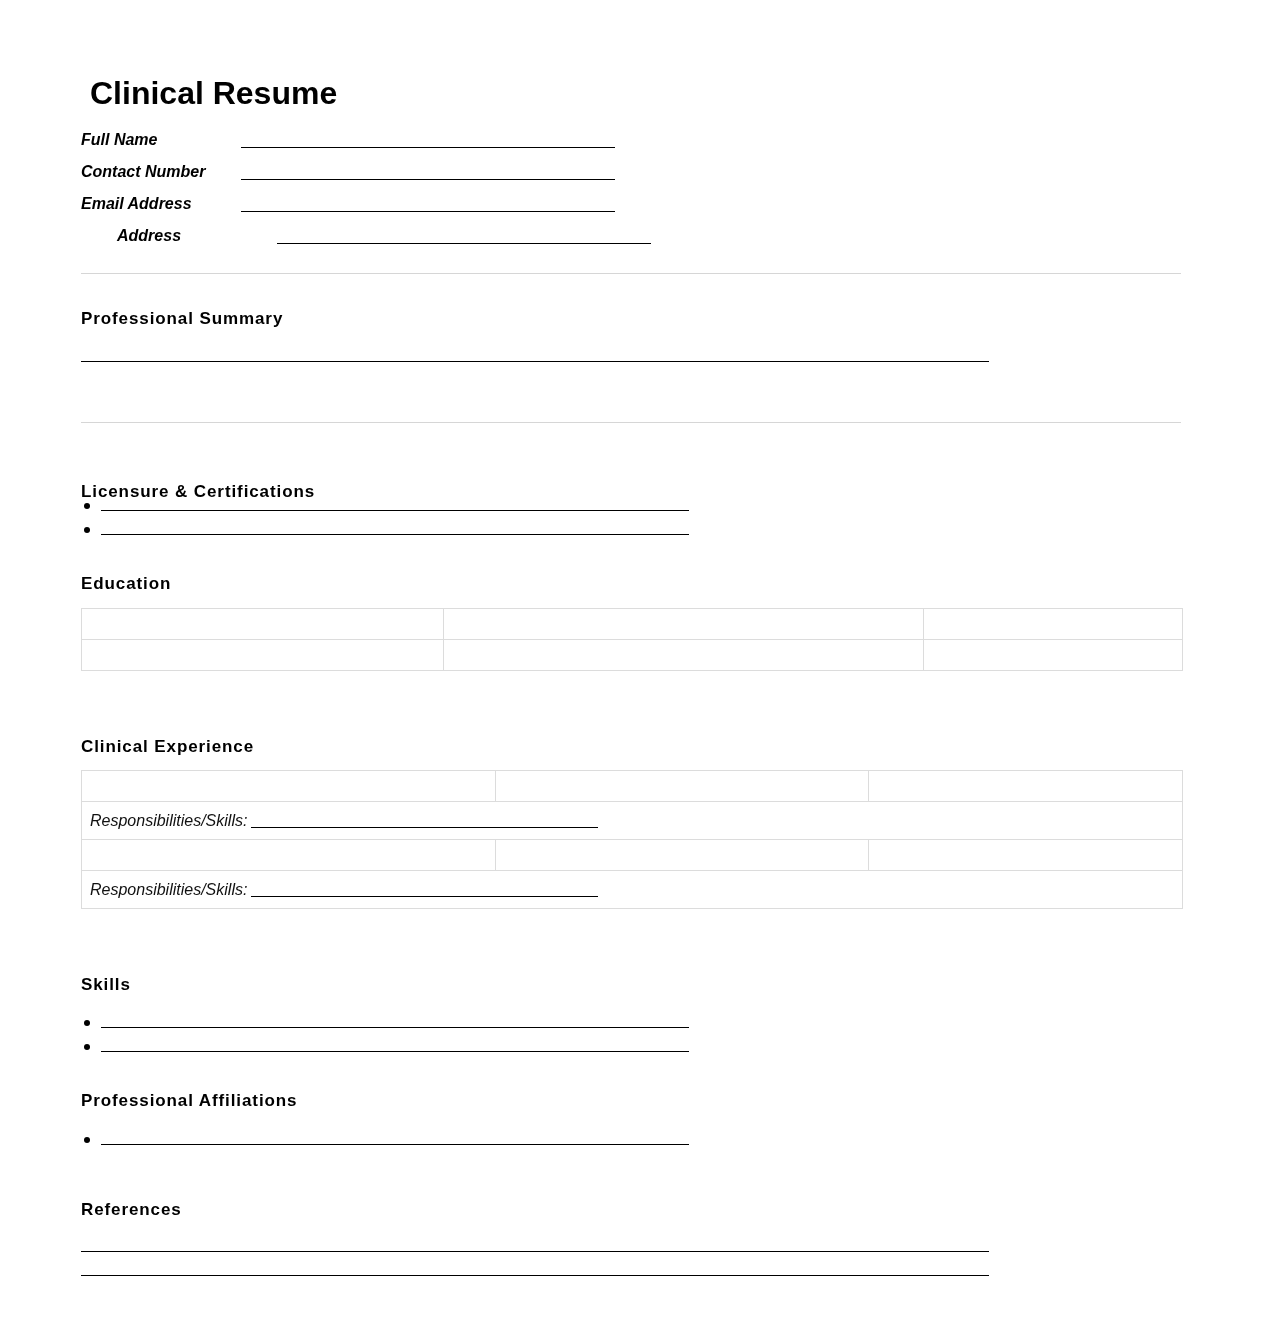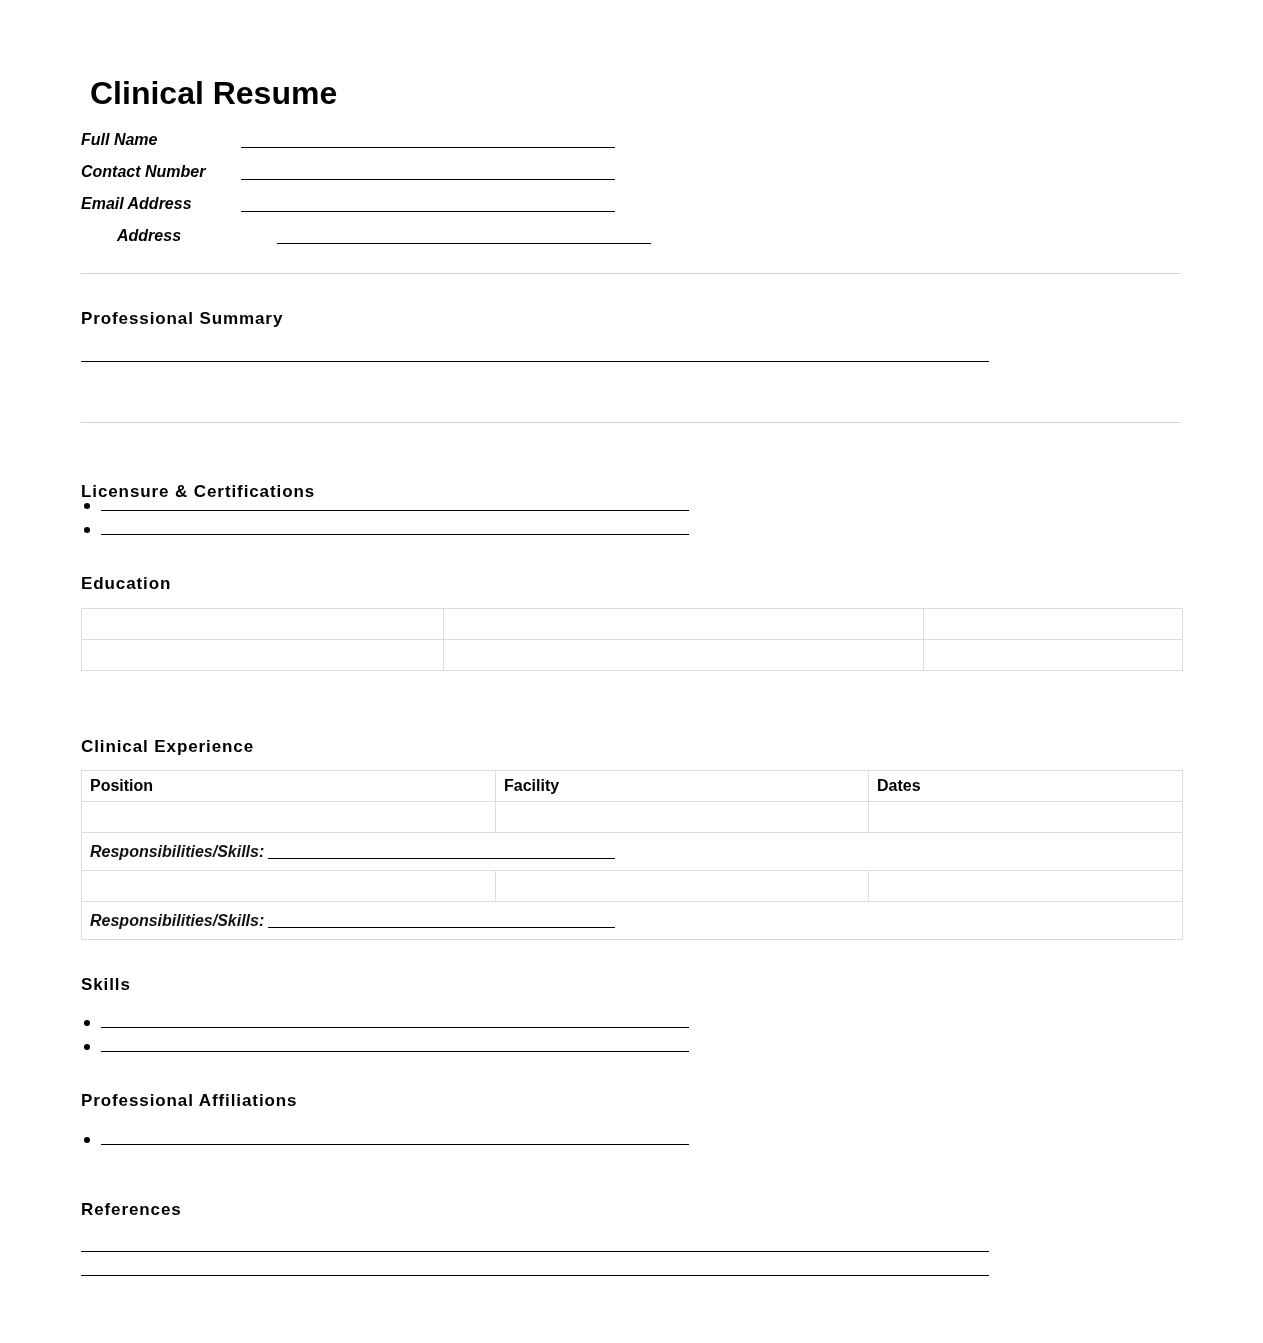--- a/index.html
+++ b/index.html
@@ -35,21 +35,21 @@
     .bullet-line {
       position: absolute; left: 20px; top: 14px; width: 588px; height: 0;
       border-bottom: 1px solid #000;
     }
     table {
       position: absolute; left: 0; width: 1101px;
       border-collapse: collapse; table-layout: fixed;
     }
     td, th {
       border: 1px solid #dcdcdc; padding: 0 8px; text-align: left;
-      font-size: 16px; font-weight: bold; vertical-align: middle;
+      font-size: 16px; font-weight: normal; vertical-align: middle;
     }
     th { font-weight: bold; height: 30px; }
     td { height: 30px; }
     td.resp { height: 37px; font-style: italic; font-size: 16px; }
     .resp-label { color: #111; }
     .resp-line {
       display: inline-block; width: 347px; height: 16px; vertical-align: bottom;
       border-bottom: 1px solid #000; margin-left: 4px; position: relative; top: -2px;
     }
   </style>
@@ -116,25 +116,20 @@
     </table>
 
   <h2 class="section-heading" style="top:736px;">Clinical Experience</h2>
   <table style="top:770px;">
     <colgroup>
         <col style="width:414px">
         <col style="width:373px">
         <col style="width:314px">
       </colgroup>
     <tbody>
-        <tr>
-      <th>Position</th>
-      <th>Facility</th>
-      <th>Dates</th>
-    </tr>
     <tr>
       <td></td>
       <td></td>
       <td></td>
     </tr>
     <tr>
       <td class="resp" colspan="3">
         <span class="resp-label">Responsibilities/Skills:</span><span class="resp-line"></span>
       </td>
     </tr>

